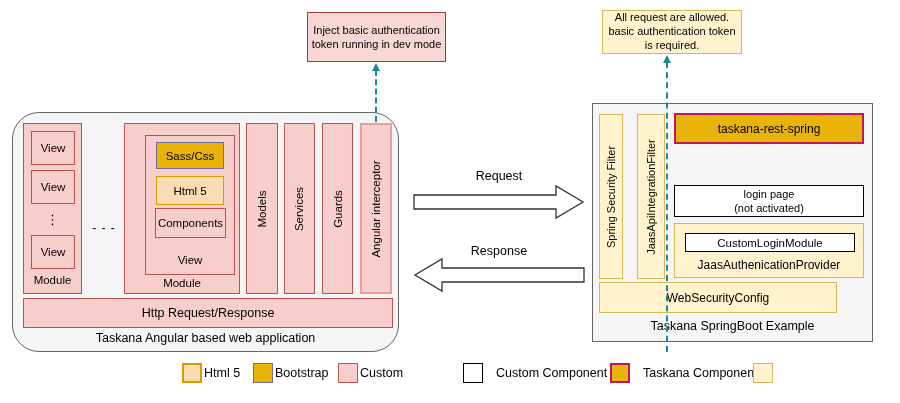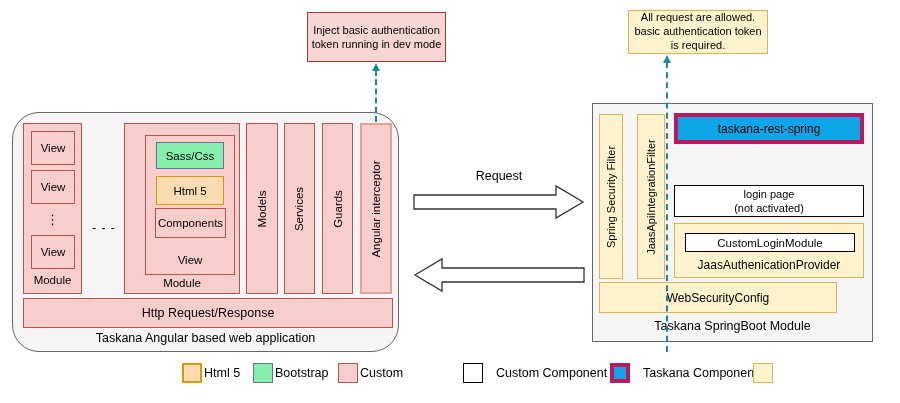--- a/index.html
+++ b/index.html
@@ -22,25 +22,25 @@
   
   .container-box{background:#f5f5f5;border:1px solid #666666;}
   .container-title{position:absolute;left:0;right:0;bottom:6px;text-align:center;font-size:12.5px;}
 
   
   .pink{background:#f8cecc;border:1px solid #b85450;}
   .pink-thick{background:#f8cecc;border:2px solid #e2a29b;}
   
   .yellow{background:#fff2cc;border:1px solid #d6b656;}
   
-  .blue{background:#0ea5e9;border:4px solid #be185d;}
+  .blue{background:#eab308;border:2px solid #be185d;}
   
   .white{background:#ffffff;border:1px solid #000000;}
   
-  .purple{background:#86efac;border:1px solid #6c6e9e;}
+  .purple{background:#eab308;border:1px solid #6c6e9e;}
   
   .orange{background:#fbdcb2;border:1px solid #d79b00;}
 
   .lbl{font-size:11.5px;}
   .bottom-label{position:absolute;left:0;right:0;text-align:center;font-size:11.5px;}
 
   .vwrap{position:absolute;inset:0;display:flex;align-items:center;justify-content:center;}
   .vwrap>span{transform:rotate(-90deg);white-space:nowrap;font-size:11.5px;}
 
   .legend-item{position:absolute;top:362px;display:flex;align-items:center;height:22px;}
@@ -53,21 +53,21 @@
 </style>
 </head>
 <body>
 
 <div id="canvas">
 
   <div class="abs note-left center" style="left:307px;top:12px;width:139px;height:50px;">Inject basic authentication token running in dev mode</div>
   <div class="abs dash-head" style="left:372px;top:63px;"></div>
   <div class="abs dash-line" style="left:375px;top:70px;height:52px;"></div>
 
-  <div class="abs note-right center" style="left:602px;top:10px;width:140px;height:44px;margin-left:26px;">All request are allowed. basic authentication token is required.</div>
+  <div class="abs note-right center" style="left:602px;top:10px;width:140px;height:44px;">All request are allowed. basic authentication token is required.</div>
   <div class="abs dash-head" style="left:663px;top:55px;"></div>
   <div class="abs dash-line" style="left:666px;top:62px;height:290px;"></div>
 
   <div class="abs container-box" style="left:12px;top:112px;width:387px;height:240px;border-radius:27px;">
 
     <div class="abs pink" style="left:10px;top:10px;width:59px;height:171px;">
       <div class="abs pink center lbl" style="left:7px;top:7px;width:44px;height:34px;">View</div>
       <div class="abs pink center lbl" style="left:7px;top:46px;width:44px;height:34px;">View</div>
       <div class="abs center" style="left:0;top:84px;width:100%;height:22px;font-size:13px;">⋮</div>
       <div class="abs pink center lbl" style="left:7px;top:111px;width:44px;height:34px;">View</div>
@@ -112,20 +112,21 @@
     <div class="container-title">Taskana Angular based web application</div>
   </div>
 
   <div class="abs center" style="left:413px;top:169px;width:172px;height:14px;font-size:12.5px;">Request</div>
   <div class="abs" style="left:413px;top:183px;">
     <svg width="172" height="38" viewBox="0 0 172 38">
       <polygon points="1,12 143,12 143,3 170,19 143,35 143,26 1,26" fill="#ffffff" stroke="#333333" stroke-width="1.3"></polygon>
     </svg>
   </div>
 
+  <div class="abs center" style="left:413px;top:244px;width:172px;height:14px;font-size:12.5px;">Response</div>
   <div class="abs" style="left:413px;top:256px;">
     <svg width="172" height="38" viewBox="0 0 172 38">
       <polygon points="171,12 29,12 29,3 2,19 29,35 29,26 171,26" fill="#ffffff" stroke="#333333" stroke-width="1.3"></polygon>
     </svg>
   </div>
 
   <div class="abs container-box" style="left:592px;top:103px;width:281px;height:239px;">
 
     <div class="abs yellow" style="left:6px;top:10px;width:24px;height:165px;">
       <div class="vwrap">
@@ -147,21 +148,21 @@
 
     <div class="abs white center" style="left:81px;top:81px;width:190px;height:32px;">
       <div style="font-size:11px;line-height:1.3;">
         <div>login page</div>
         <div>(not activated)</div>
       </div>
     </div>
 
     <div class="abs yellow center" style="left:6px;top:178px;width:238px;height:31px;font-size:12px;">WebSecurityConfig</div>
 
-    <div class="container-title" style="bottom:8px;">Taskana SpringBoot Module</div>
+    <div class="container-title" style="bottom:8px;">Taskana SpringBoot Example</div>
   </div>
 
   <div class="legend-item tight" style="left:182px;">
     <span class="sw orange" style="border-width:2px;"></span>
     <span class="tx">Html 5</span>
   </div>
   <div class="legend-item tight" style="left:253px;">
     <span class="sw purple"></span>
     <span class="tx">Bootstrap</span>
   </div>

